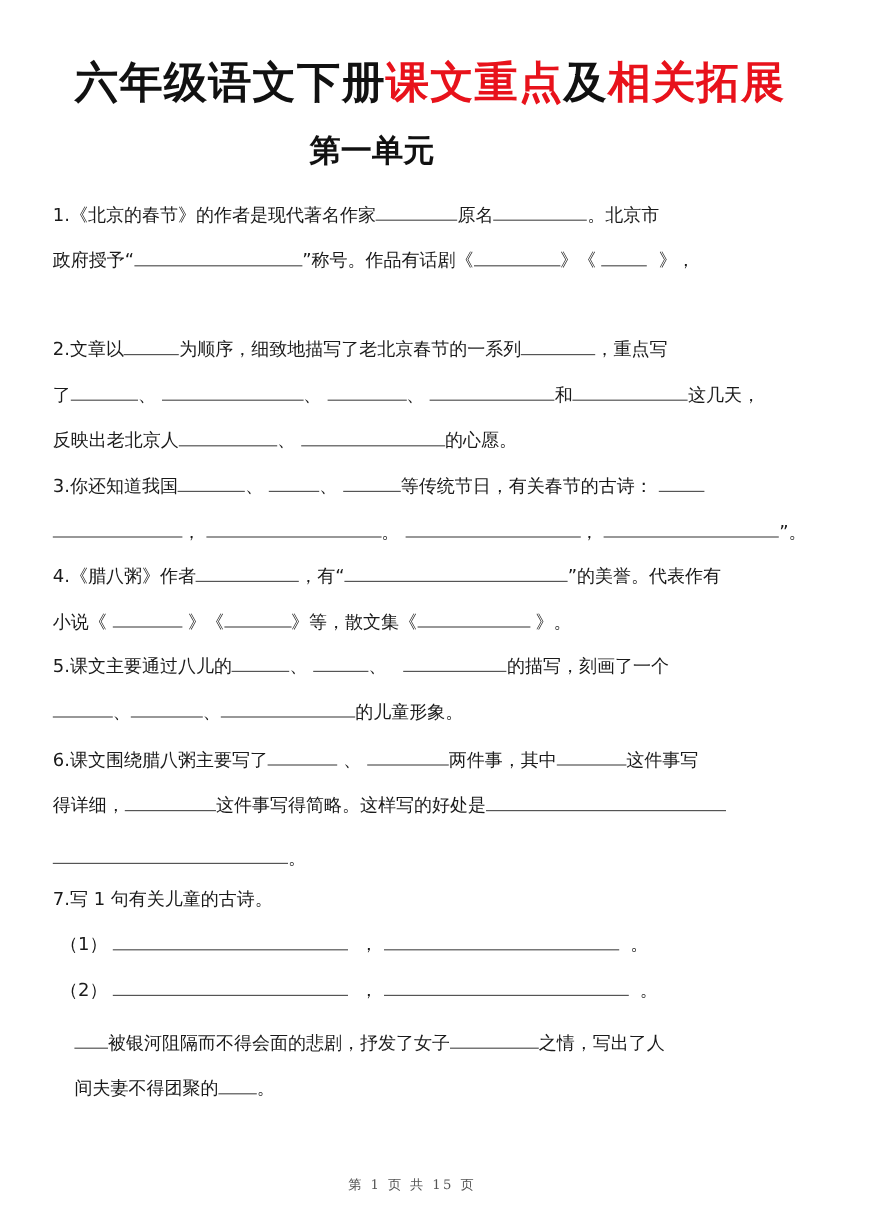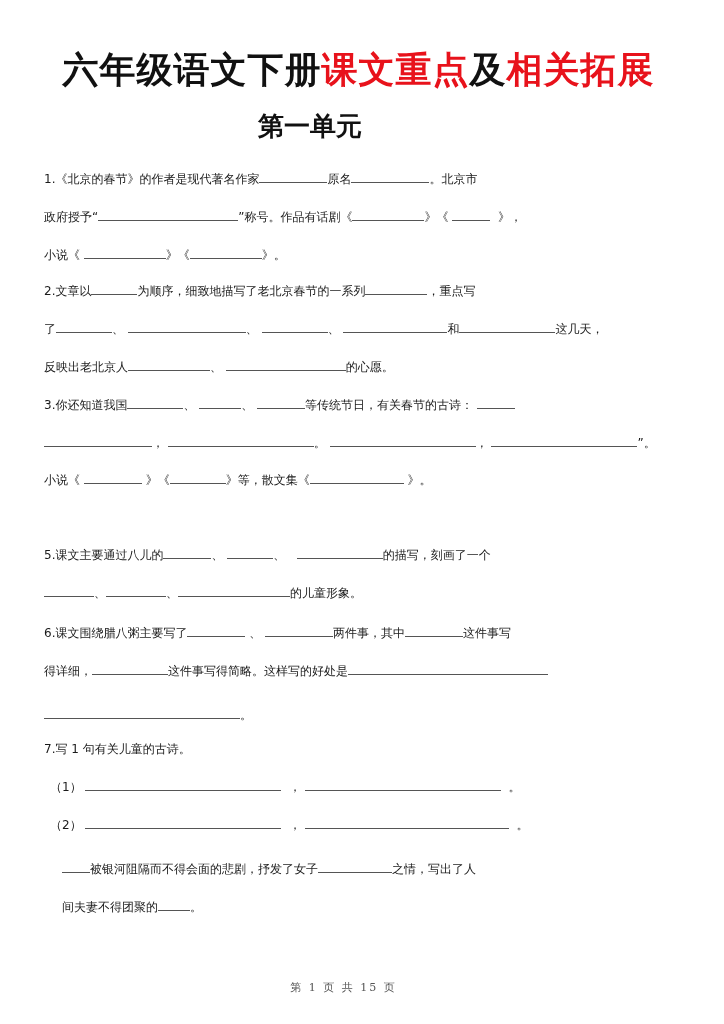--- a/index.html
+++ b/index.html
@@ -3,50 +3,50 @@
 <meta charset="utf-8">
 <style>
   html, body { margin: 0; padding: 0; background: #ffffff; }
   body { width: 724px; height: 1024px; position: relative; overflow: hidden;
          font-family: "DejaVu Sans", "Liberation Sans", sans-serif; color: #1a1a1a; }
   .title { position: absolute; left: 0; top: 48px; width: 717px; text-align: center;
            font-size: 36px; font-weight: bold; letter-spacing: 1px; line-height: 44px; color: #111; }
   .title .red { color: #e8121b; }
   .subtitle { position: absolute; left: 0; top: 108px; width: 620px; text-align: center;
               font-size: 26px; font-weight: bold; line-height: 36px; color: #111; }
-  .q { position: absolute; left: 44px; width: 640px; font-size: 12px; line-height: 38px; white-space: nowrap; }
+  .q { position: absolute; left: 44px; width: 640px; font-size: 15px; line-height: 38px; white-space: nowrap; }
   .ln { display: inline-block; border-bottom: 1.2px solid #555; height: 20px; vertical-align: baseline; }
   .footer { position: absolute; left: 0; top: 980px; width: 687px; text-align: center;
             font-family: "DejaVu Serif", "Liberation Serif", serif; font-size: 11px; color: #555; letter-spacing: 2px; }
 </style>
 </head>
 <body>
 
 <div class="title"><span>六年级语文下册</span><span class="red">课文重点</span><span>及</span><span class="red">相关拓展</span></div>
 
 <div class="subtitle">第一单元</div>
 
 <div class="q" style="top:160px">
   <div><span>1.《北京的春节》的作者是现代著名作家</span><span class="ln" style="width:68px"></span><span>原名</span><span class="ln" style="width:78px"></span><span>。北京市</span></div>
   <div><span>政府授予“</span><span class="ln" style="width:140px"></span><span>”称号。作品有话剧《</span><span class="ln" style="width:72px"></span><span>》《</span>&nbsp;<span class="ln" style="width:38px"></span>&nbsp;&nbsp;<span>》，</span></div>
-  <div><span>小说《</span>&nbsp;<span class="ln" style="width:82px"></span><span>》《</span><span class="ln" style="width:72px"></span><span>》。</span></div>
 </div>
 
 <div class="q" style="top:272px">
   <div><span>2.文章以</span><span class="ln" style="width:46px"></span><span>为顺序，细致地描写了老北京春节的一系列</span><span class="ln" style="width:62px"></span><span>，重点写</span></div>
   <div><span>了</span><span class="ln" style="width:56px"></span><span>、</span>&nbsp;<span class="ln" style="width:118px"></span><span>、</span>&nbsp;<span class="ln" style="width:66px"></span><span>、</span>&nbsp;<span class="ln" style="width:104px"></span><span>和</span><span class="ln" style="width:96px"></span><span>这几天，</span></div>
   <div><span>反映出老北京人</span><span class="ln" style="width:82px"></span><span>、</span>&nbsp;<span class="ln" style="width:120px"></span><span>的心愿。</span></div>
 </div>
 
 <div class="q" style="top:386px">
   <div><span>3.你还知道我国</span><span class="ln" style="width:56px"></span><span>、</span>&nbsp;<span class="ln" style="width:42px"></span><span>、</span>&nbsp;<span class="ln" style="width:48px"></span><span>等传统节日，有关春节的古诗：</span>&nbsp;<span class="ln" style="width:38px"></span></div>
   <div><span class="ln" style="width:108px"></span><span>，</span>&nbsp;<span class="ln" style="width:146px"></span><span>。</span>&nbsp;<span class="ln" style="width:146px"></span><span>，</span>&nbsp;<span class="ln" style="width:146px"></span><span>”。</span></div>
 </div>
 
 <div class="q" style="top:461px">
+  <div><span>4.《腊八粥》作者</span><span class="ln" style="width:86px"></span><span>，有“</span><span class="ln" style="width:186px"></span><span>”的美誉。代表作有</span></div>
   <div><span>小说《</span>&nbsp;<span class="ln" style="width:58px"></span>&nbsp;<span>》《</span><span class="ln" style="width:56px"></span><span>》等，散文集《</span><span class="ln" style="width:94px"></span>&nbsp;<span>》。</span></div>
 </div>
 
 <div class="q" style="top:536px">
   <div><span>5.课文主要通过八儿的</span><span class="ln" style="width:48px"></span><span>、</span>&nbsp;<span class="ln" style="width:46px"></span><span>、</span>&nbsp;&nbsp;&nbsp;<span class="ln" style="width:86px"></span><span>的描写，刻画了一个</span></div>
   <div><span class="ln" style="width:50px"></span><span>、</span><span class="ln" style="width:60px"></span><span>、</span><span class="ln" style="width:112px"></span><span>的儿童形象。</span></div>
 </div>
 
 <div class="q" style="top:614px">
   <div><span>6.课文围绕腊八粥主要写了</span><span class="ln" style="width:58px"></span>&nbsp;<span>、</span>&nbsp;<span class="ln" style="width:68px"></span><span>两件事，其中</span><span class="ln" style="width:58px"></span><span>这件事写</span></div>

